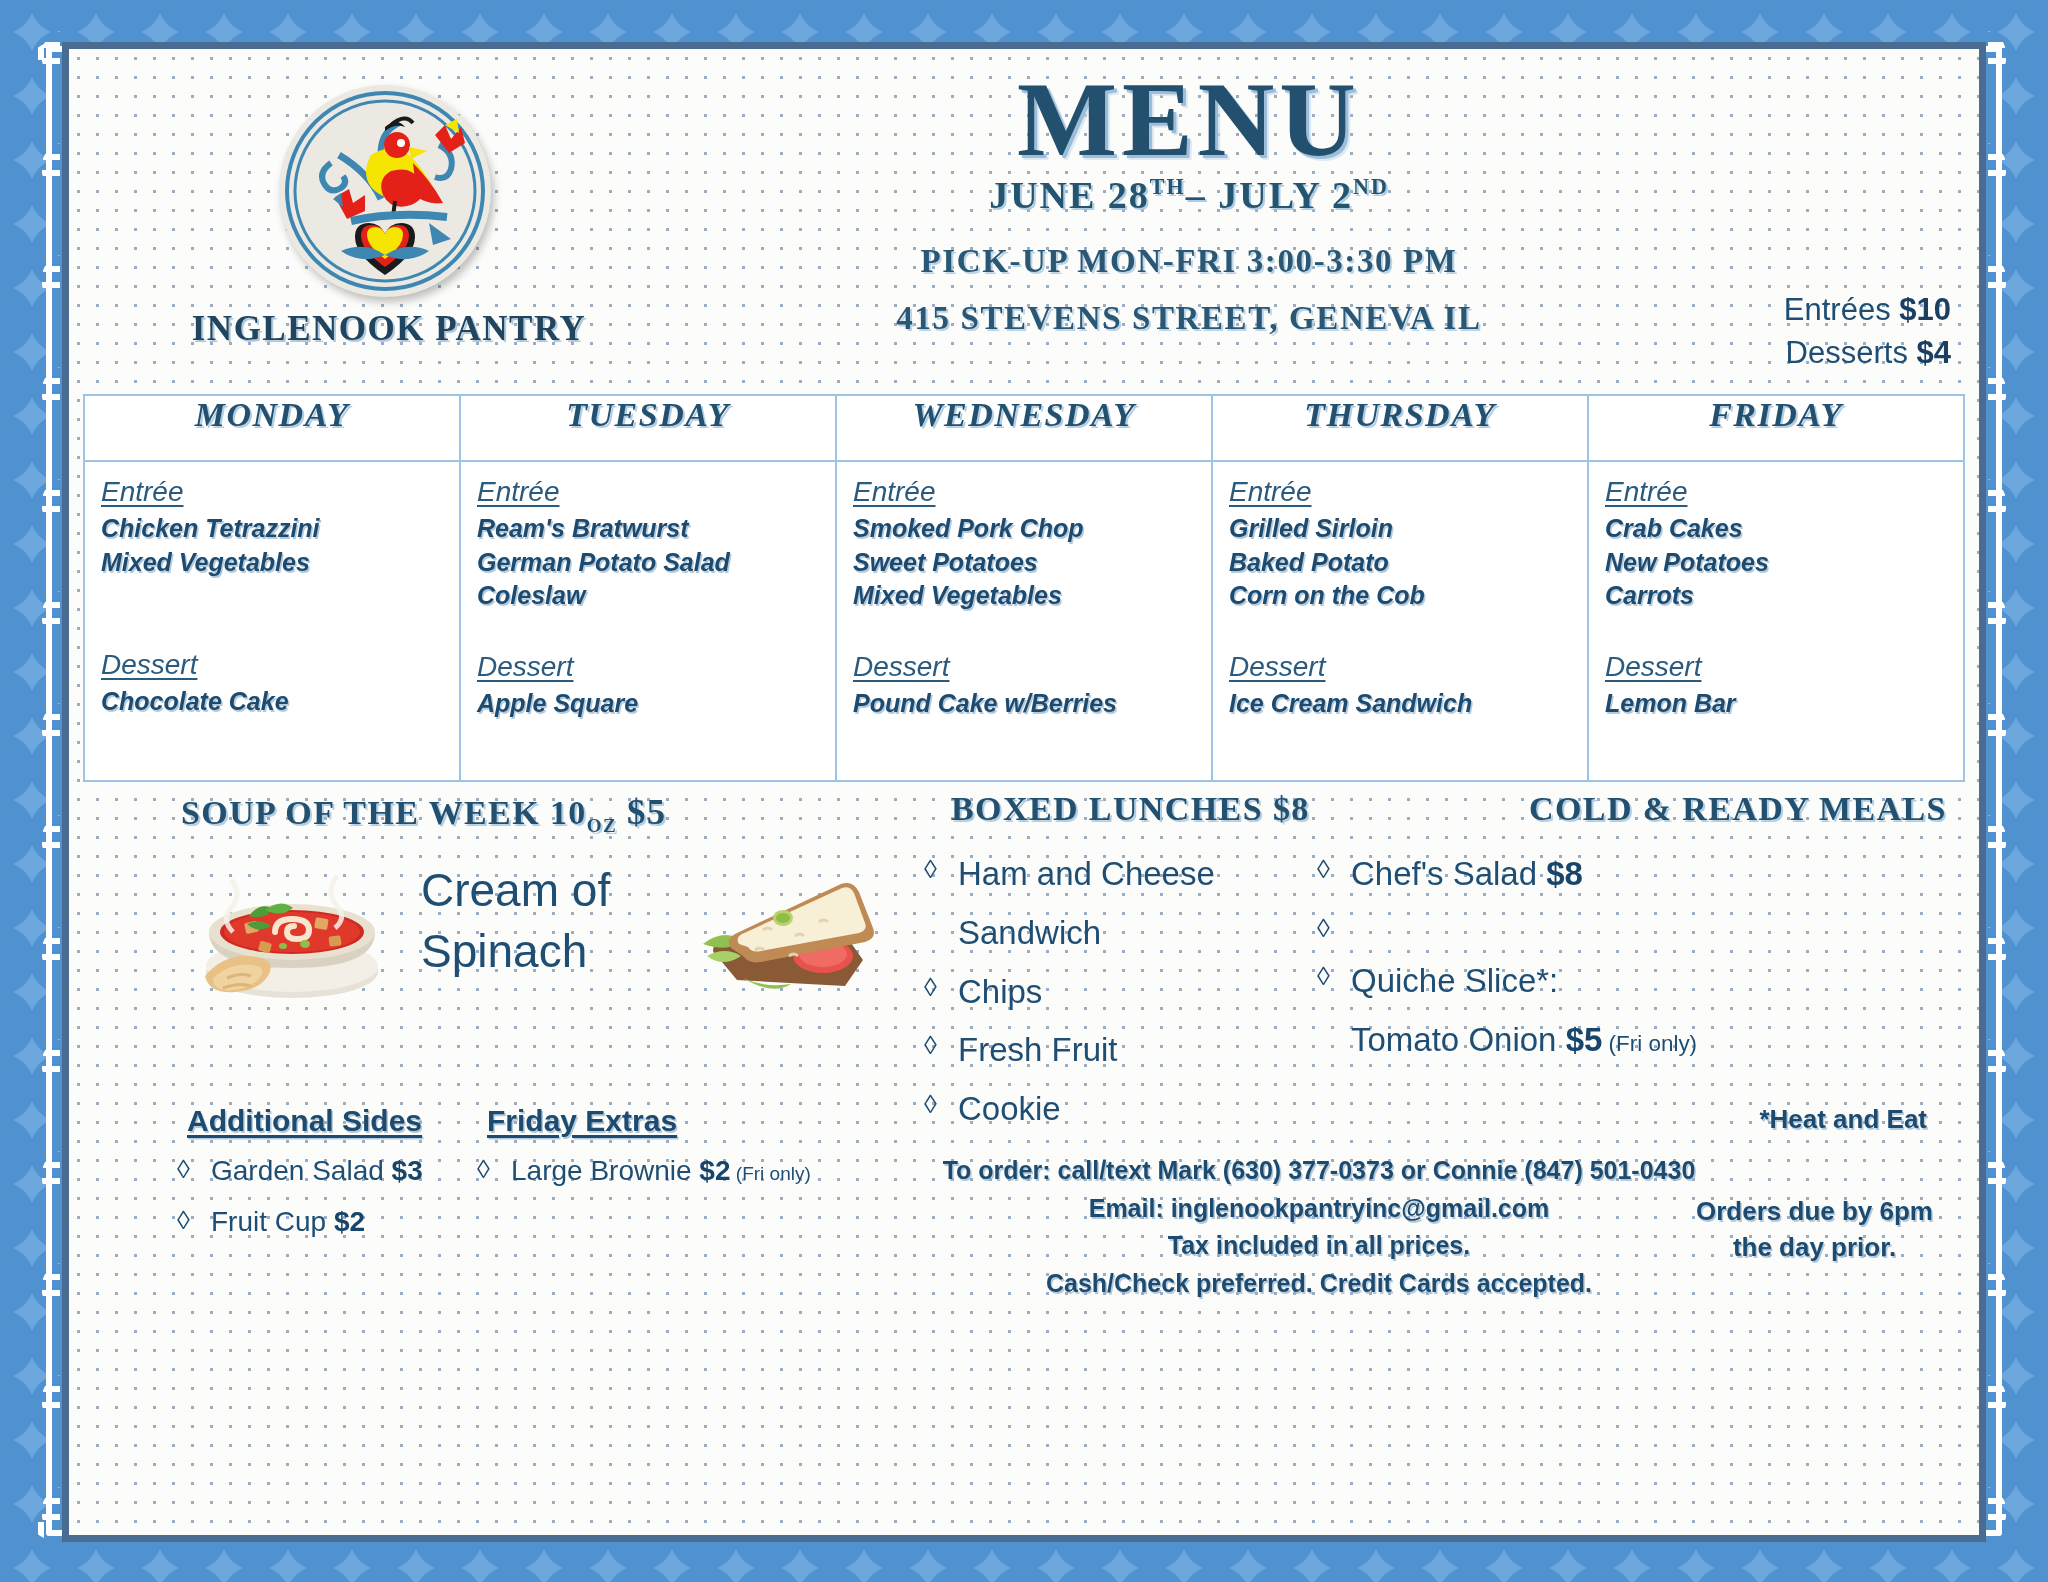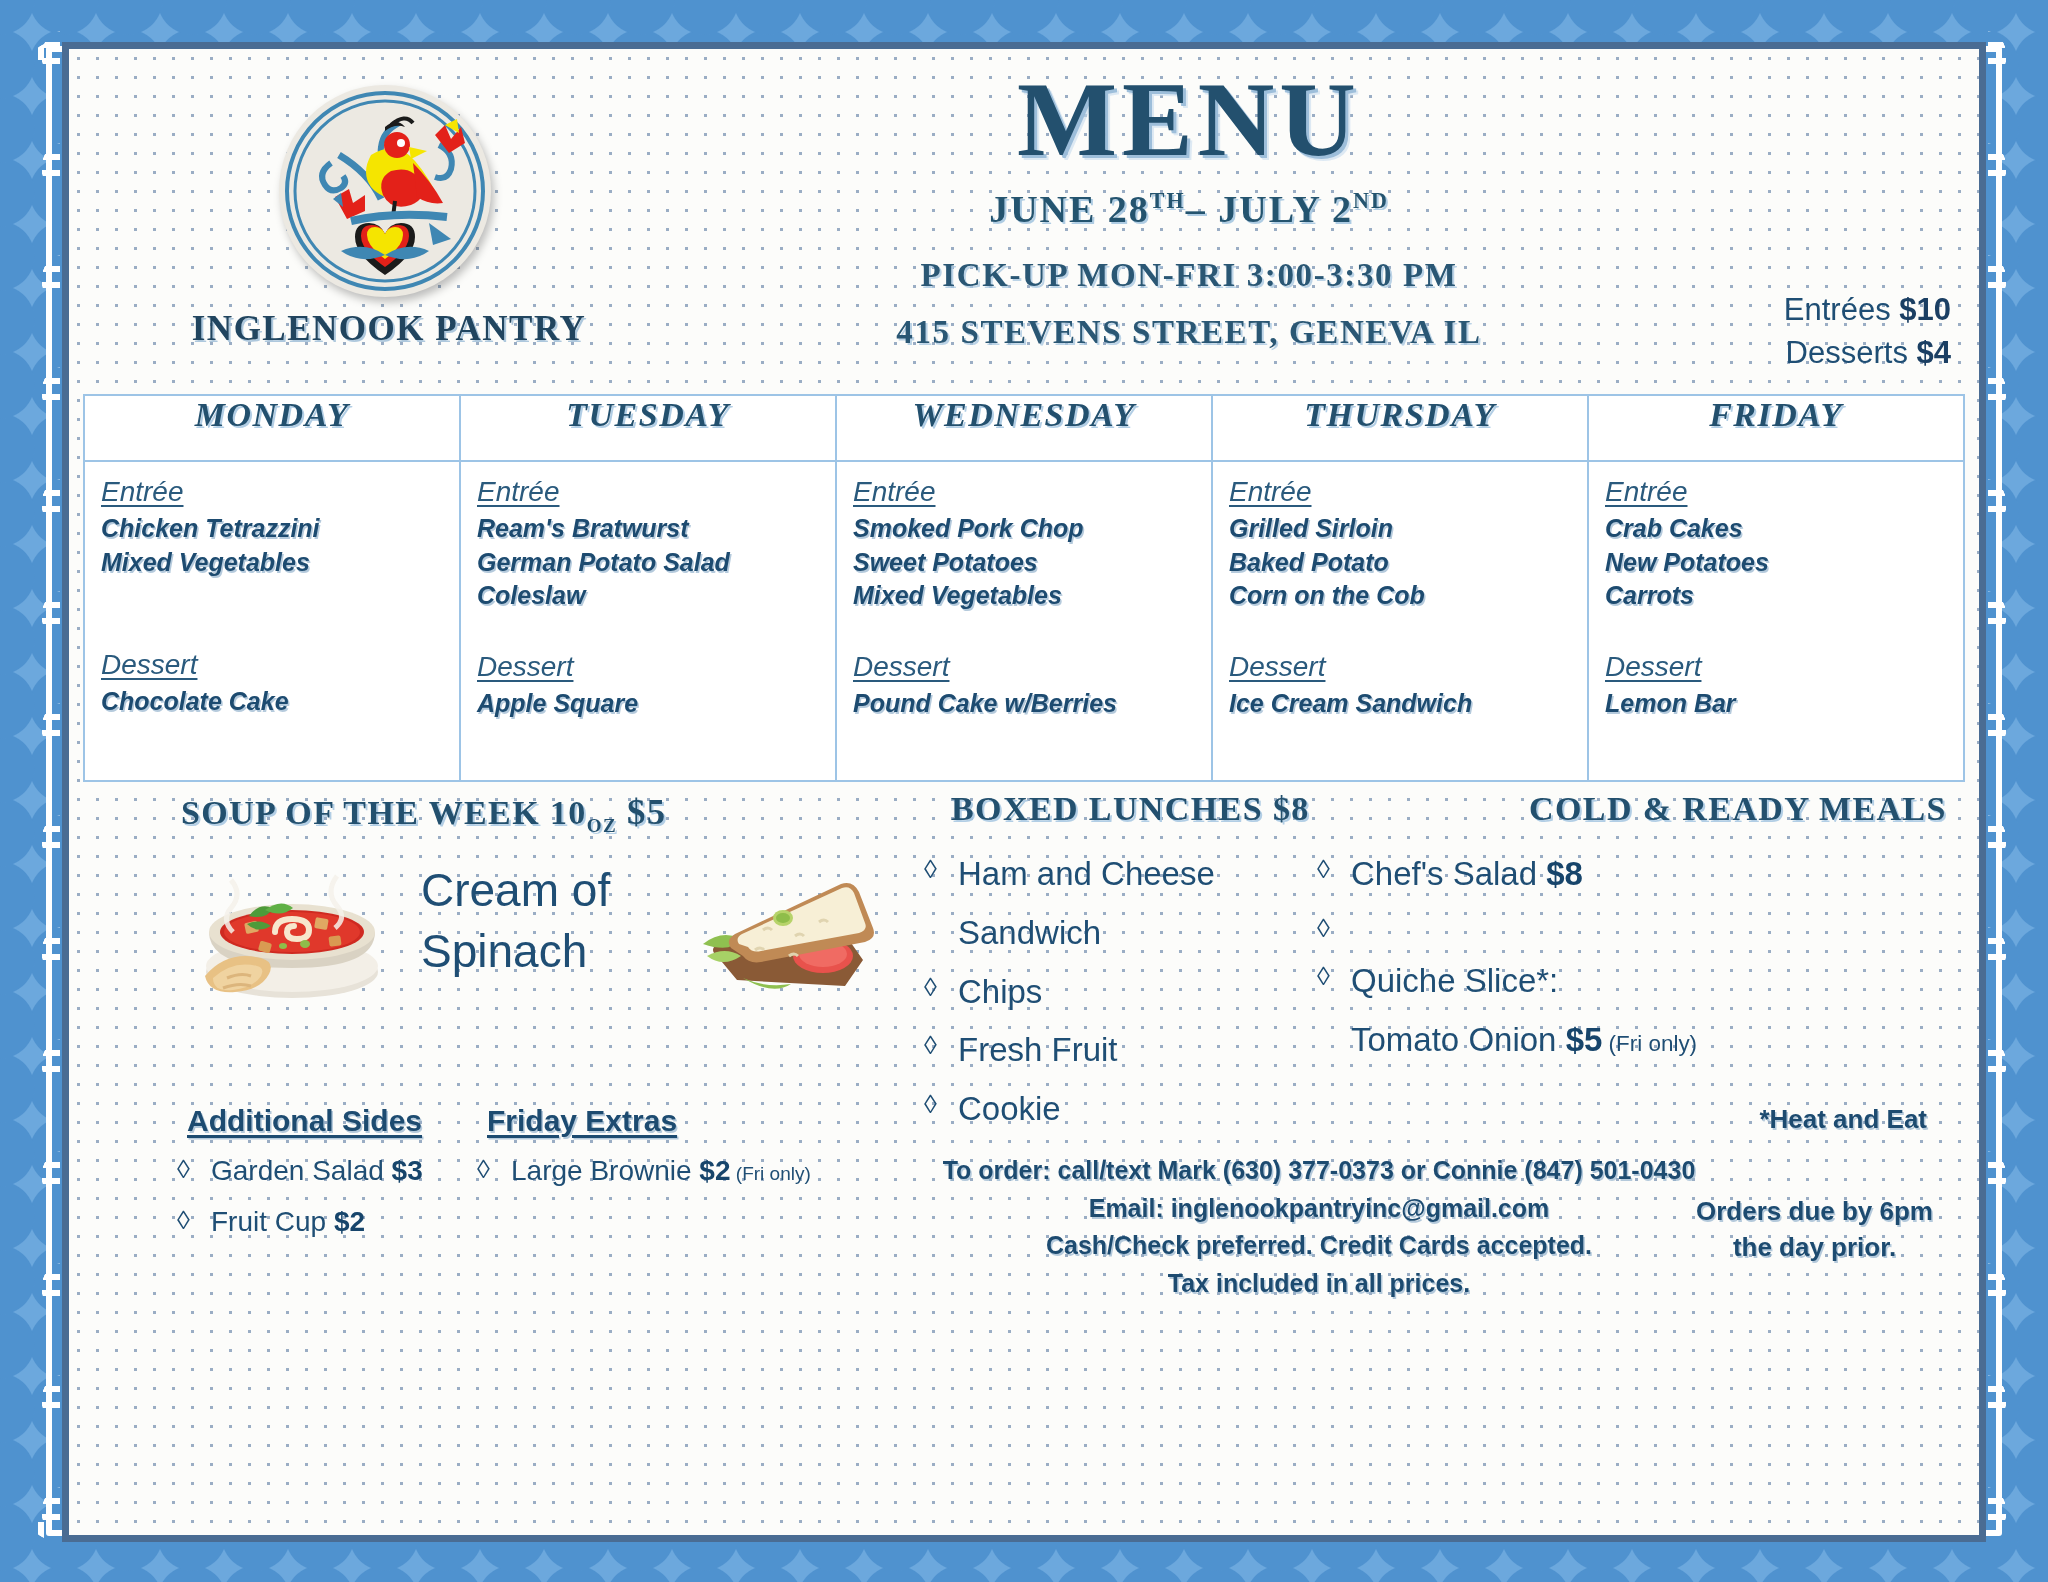--- a/index.html
+++ b/index.html
@@ -152,21 +152,20 @@
     font-size: 106px;
     line-height: 1.0;
     letter-spacing: 5px;
     color: #23506e;
     text-shadow:
       3px 3px 0 rgba(150,185,215,0.9),
       5px 5px 0 rgba(200,220,238,0.6);
   }
 
   .menu-dates {
-    margin-top: 14px;
     font-family: "Liberation Serif", serif;
     font-weight: bold;
     font-size: 38px;
     letter-spacing: 2px;
     color: #24546f;
     text-shadow: 2px 2px 0 rgba(160,195,222,0.85);
   }
   .menu-dates sup { font-size: 0.58em; }
 
   .pickup-line, .address-line {
@@ -597,22 +596,22 @@
       <ul class="blist extras-list">
         <li>
             <span class="dia">◊</span>
             <span><span>Large Brownie </span><b>$2</b><span class="fri"> (Fri only)</span></span>
           </li>
       </ul>
 
       <div class="order-block">
         <div>To order: call/text Mark (630) 377-0373 or  Connie (847) 501-0430</div>
         <div>Email: inglenookpantryinc@gmail.com</div>
+        <div>Tax included in all prices.</div>
         <div>Cash/Check preferred.  Credit Cards accepted.</div>
-        <div>Tax included in all prices.</div>
       </div>
 
       <div class="due-note">
         <div>Orders due by 6pm</div>
         <div>the day prior.</div>
       </div>
 
     </div>
   </div>
 </div>

